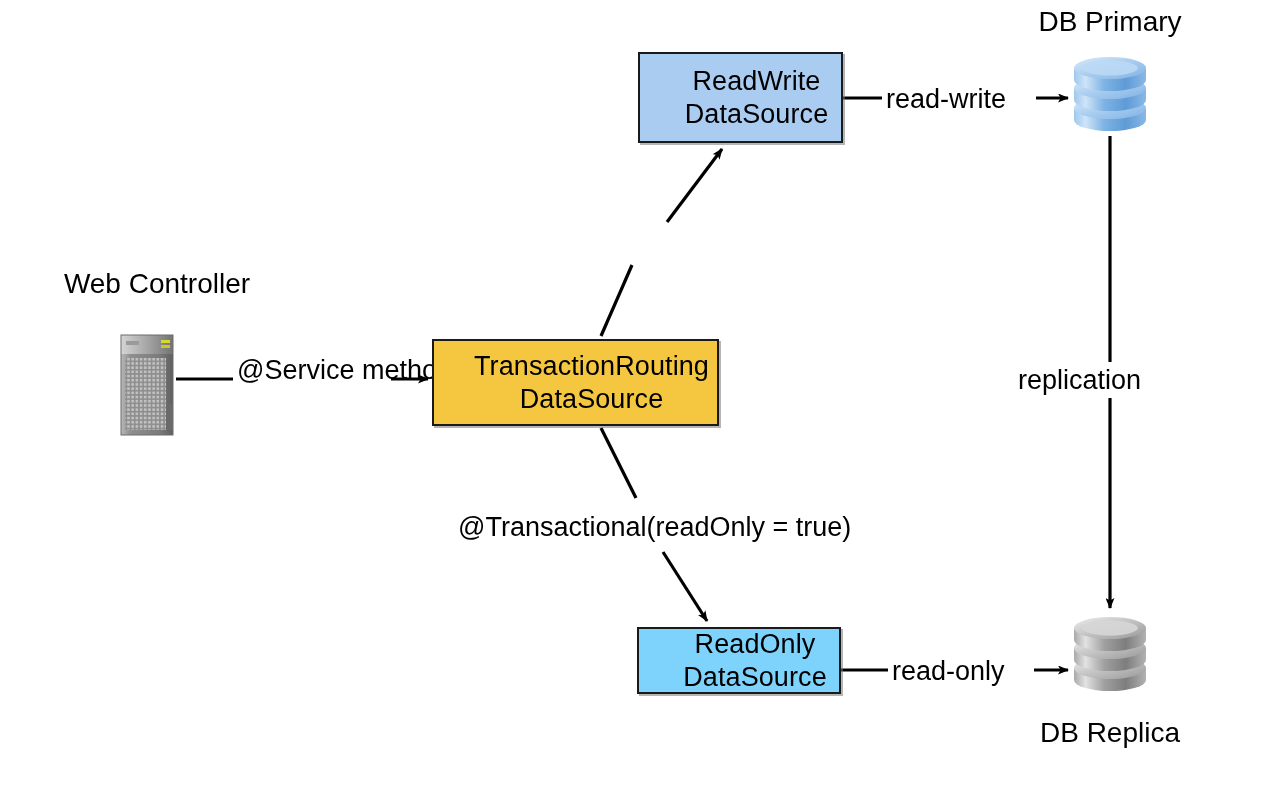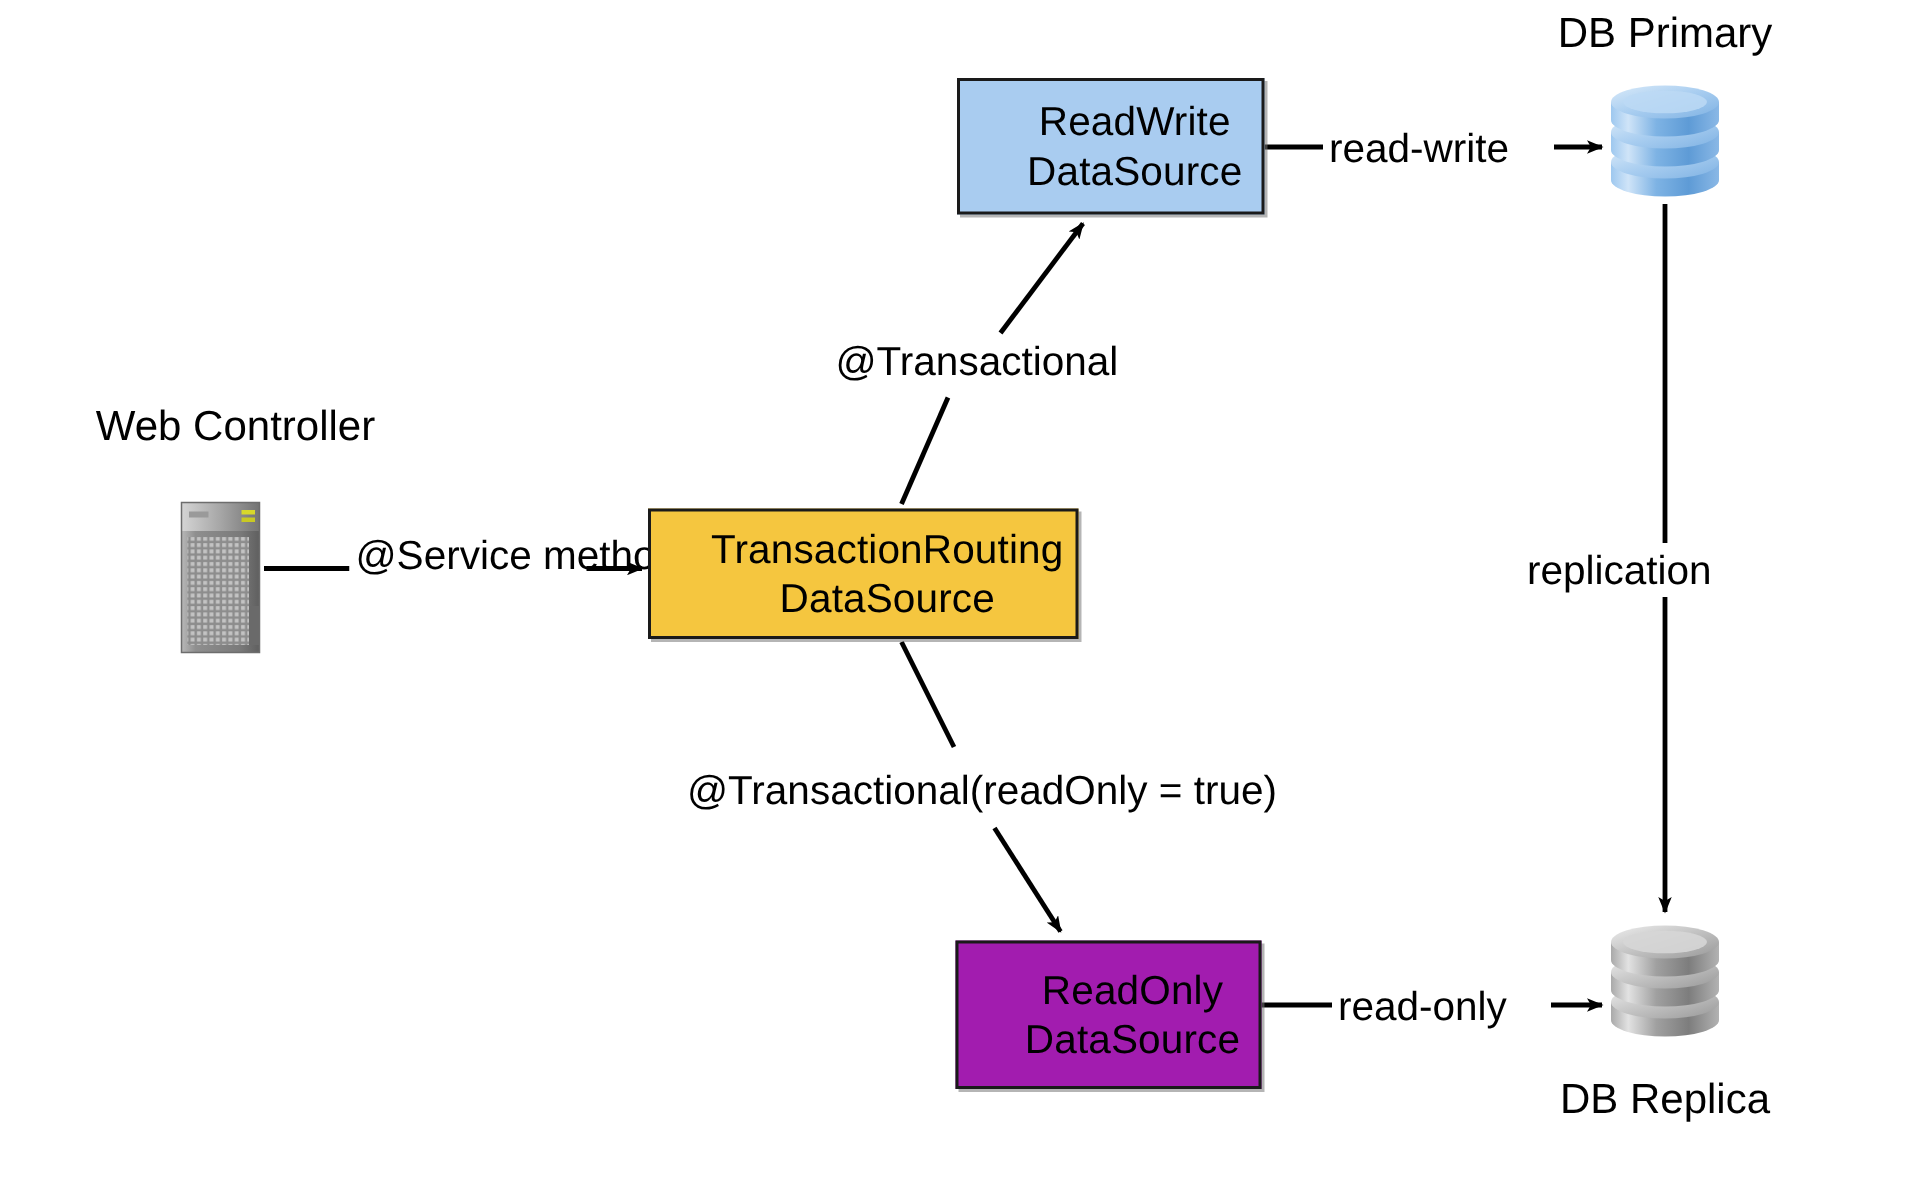--- a/index.html
+++ b/index.html
@@ -33,21 +33,21 @@
     color: #000000;
     font-size: 27px;
     line-height: 1.22;
     letter-spacing: 0.1px;
     box-shadow: 2px 2px 0 rgba(120,120,120,0.55);
     padding-left: 32px;
   }
   .node-box .ln { display: block; white-space: nowrap; }
   .box-readwrite { left: 638px; top: 52px;  width: 205px; height: 91px;  background: #a9ccf0; }
   .box-routing   { left: 432px; top: 339px; width: 287px; height: 87px;  background: #f5c63f; }
-  .box-readonly  { left: 637px; top: 627px; width: 204px; height: 99px;  background: #a21caf; }
+  .box-readonly  { left: 637px; top: 627px; width: 204px; height: 67px;  background: #7dd3fc; }
 
   .edge-label {
     position: absolute;
     color: #000000;
     font-size: 27px;
     line-height: 1.2;
     white-space: nowrap;
     text-align: left;
     background: #ffffff;
     padding: 0 4px;
@@ -146,21 +146,20 @@
   <div class="node-box box-readwrite">
     <span class="ln">ReadWrite</span>
     <span class="ln">DataSource</span>
   </div>
 
   <div class="node-box box-readonly">
     <span class="ln">ReadOnly</span>
     <span class="ln">DataSource</span>
   </div>
 
-  <div class="edge-label" style="left:553px; top:225px; width:210px;">@Transactional</div>
 
   <div class="edge-label" style="left:454px; top:511px; width:452px;">@Transactional(readOnly = true)</div>
 
   <div class="edge-label" style="left:882px; top:83px; width:146px;">read-write</div>
 
   <div class="edge-label" style="left:888px; top:655px; width:138px;">read-only</div>
 
   <div class="edge-label" style="left:1014px; top:364px; width:192px;">replication</div>
 
   <div class="node-caption" style="left:1010px; top:6px; width:200px;">DB Primary</div>

